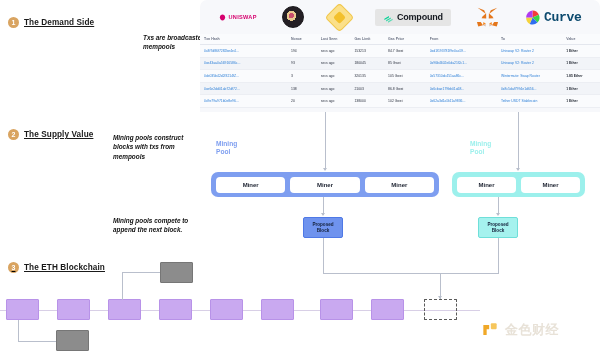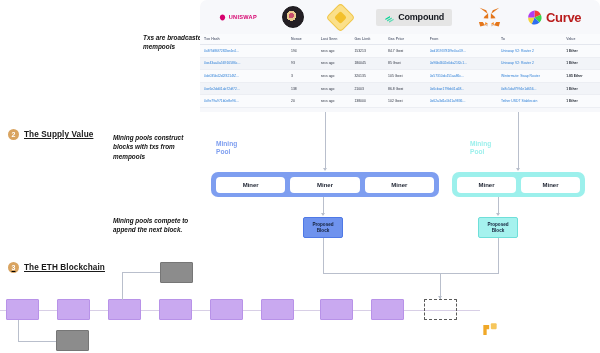--- a/index.html
+++ b/index.html
@@ -64,21 +64,21 @@
   }
   .logo-compound {
     background: #e5e5e5; padding: 3px 8px; border-radius: 2px;
     display: flex; align-items: center; gap: 3px;
   }
   .cmp-mark { width: 11px; height: 11px; }
   .logo-compound span { font-size: 9px; font-weight: 700; color: #14181f; letter-spacing: -.2px; }
   .fox { width: 23px; height: 21px; }
   .logo-curve { display: flex; align-items: center; gap: 3px; }
   .curve-mark { width: 17px; height: 17px; }
-  .logo-curve span { font-size: 13px; font-weight: 600; color: #b91c1c; letter-spacing: -.3px; }
+  .logo-curve span { font-size: 13px; font-weight: 600; color: #0c4a6e; letter-spacing: -.3px; font-family: Liberation Mono, monospace; }
 
   
   #tx-table { position: absolute; left: 0; top: 34px; width: 400px; background: #fafbfd; }
   .trow { display: flex; align-items: center; height: 12.6px; padding: 0 4px; border-bottom: 1px solid #eceef3; }
   .trow.head { height: 11px; border-bottom: 1px solid #e4e7ee; }
   .trow.alt { background: #f2f4f8; }
   .tc { font-size: 3.4px; color: #2d3340; white-space: nowrap; overflow: hidden; padding-right: 2px; }
   .trow.head .tc { color: #6a7183; font-weight: 700; font-size: 3.5px; }
   .c-hash  { width: 88px; }
   .c-nonce { width: 30px; }
@@ -133,20 +133,24 @@
   }
   .blk.ghost { background: #8c8c8c; border-color: #767676; }
   .blk.pending { background: transparent; border: 1px dashed #5a5a5a; }
   .chain-line { position: absolute; height: 1px; background: #d8cfe6; }
 </style>
 </head>
 <body>
 
 <div id="root">
 
+  <div class="sec-head" id="head-demand">
+    <span class="badge">1</span>
+    <span class="sec-title">The Demand Side</span>
+  </div>
   <div class="sec-head" id="head-supply">
     <span class="badge">2</span>
     <span class="sec-title">The Supply Value</span>
   </div>
   <div class="sec-head" id="head-chain">
     <span class="badge">3</span>
     <span class="sec-title">The ETH Blockchain</span>
   </div>
 
   <div class="annot" id="annot-1">Txs are broadcasted in mempools</div>
@@ -326,15 +330,16 @@
 
   <div class="line vl" style="left:18px; top:320px; height:22px;"></div>
   <div class="line hl" style="left:18px; top:341px; width:38px;"></div>
   <div class="blk ghost" style="left:56px; top:330px;"></div>
 
   <div style="position:absolute; left:480px; top:320px; display:flex; align-items:center; gap:5px;">
     <svg width="20" height="20" viewBox="0 0 24 24">
       <path d="M4 6h7v5H8v7H4z" fill="#f0a828"></path>
       <rect x="13" y="4" width="7" height="7" rx="1" fill="#f6c65c"></rect>
     </svg>
+    <span style="font-size:13px; font-weight:700; color:#e8e2d8; letter-spacing:.5px;">金色财经</span>
   </div>
 
 </div>
 
 </body></html>

